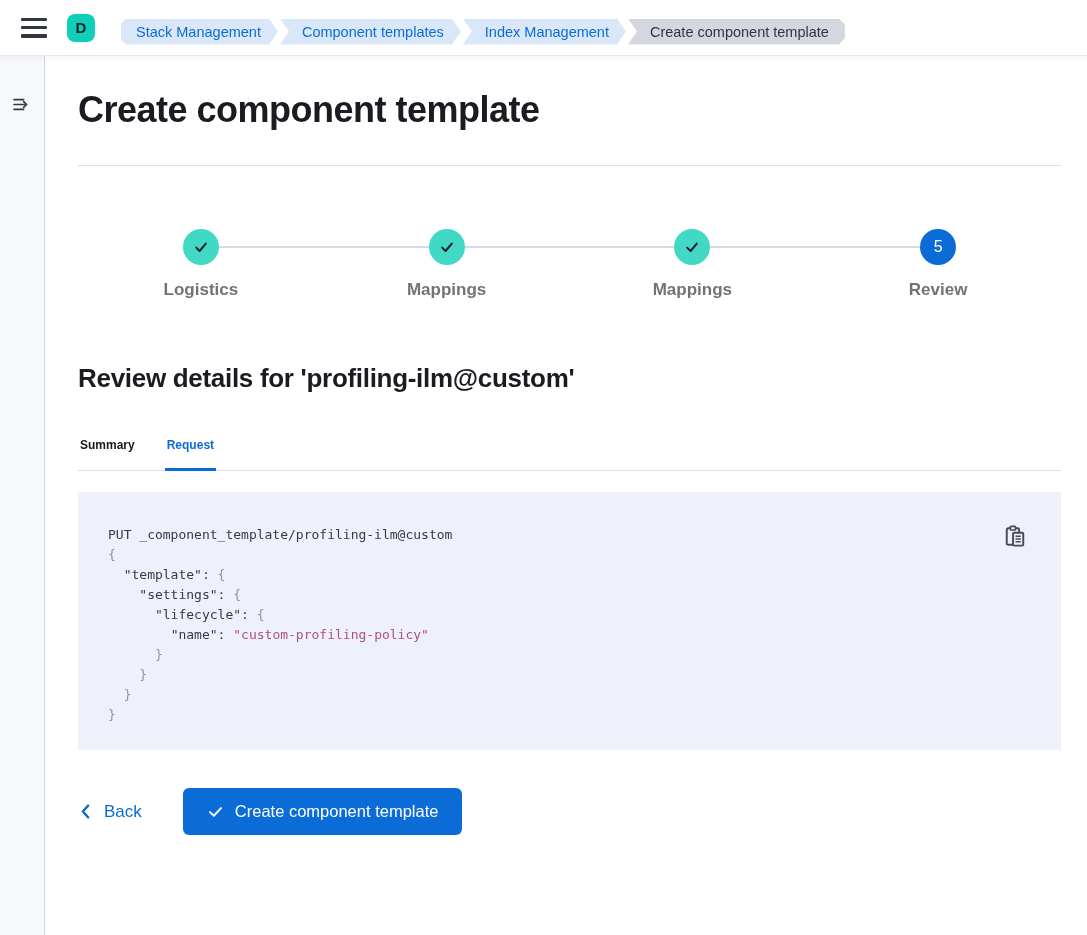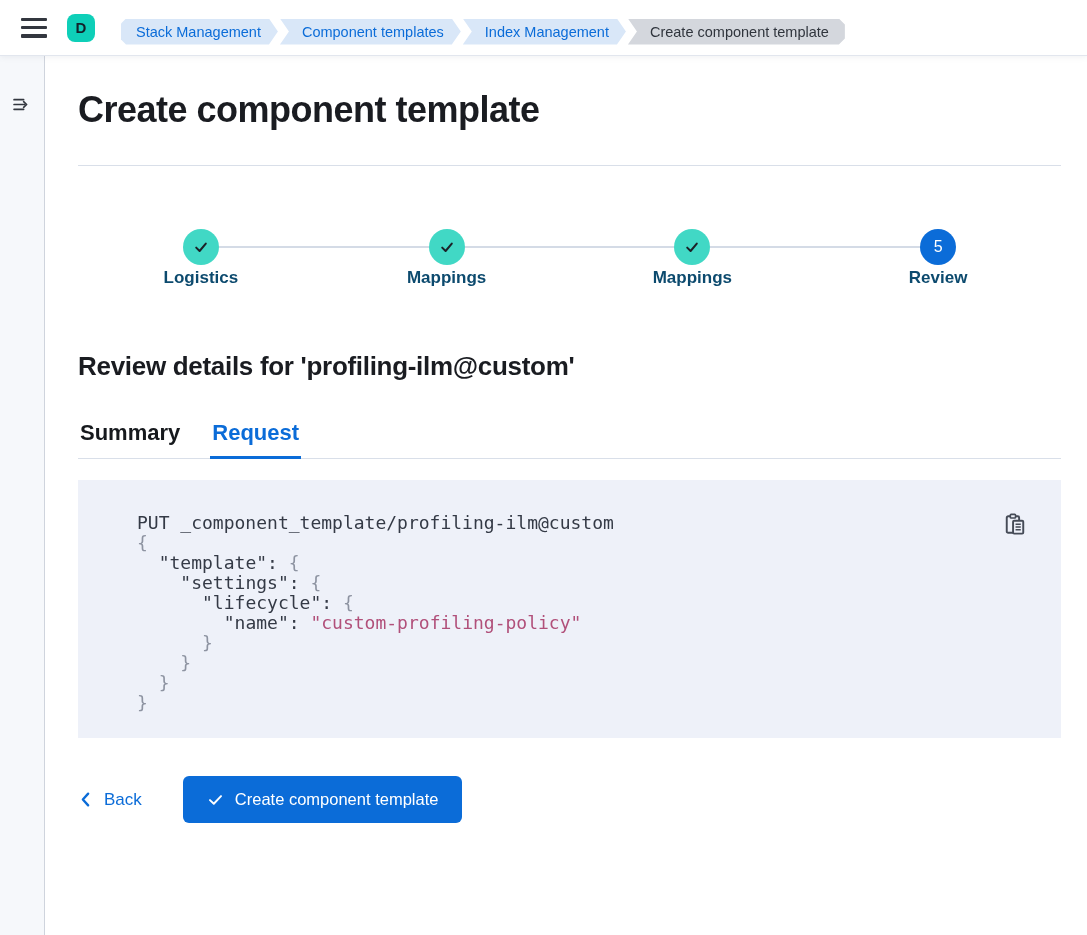--- a/index.html
+++ b/index.html
@@ -100,58 +100,57 @@
     background: var(--connector);
   }
   .step-circle {
     width: 36px; height: 36px; border-radius: 50%;
     display: flex; align-items: center; justify-content: center;
     position: relative; z-index: 1;
   }
   .step-circle.complete { background: var(--teal); }
   .step-circle.current { background: var(--primary); color: #fff; font-size: 16px; font-weight: 500; }
   .step-label {
-    margin-top: 2px;
+    margin-top: 14px;
     font-size: 17px; font-weight: 700; line-height: 22px;
-    color: #0c4a6e;
+    color: #737373;
   }
 
   
   h2.review-heading {
     margin-top: 60px;
     font-size: 26px; line-height: 34px; font-weight: 700;
     color: var(--heading); letter-spacing: -0.3px;
   }
   .tabs { display: flex; margin-top: 40px; border-bottom: 1px solid var(--hairline); }
   .tab {
     background: none; border: none; cursor: pointer;
     font-family: inherit;
-    font-size: 22px; font-weight: 700; line-height: 20px;
+    font-size: 12px; font-weight: 700; line-height: 20px;
     padding: 0 2px 13px 2px;
     margin-right: 28px;
     color: #16191d;
     border-bottom: 3px solid transparent;
     margin-bottom: -1px;
   }
   .tab.selected { color: var(--primary); border-bottom-color: var(--primary); }
 
   .description { margin-top: 26px; font-size: 16.5px; line-height: 24px; color: #3e4450; }
 
   
   .code-block {
     margin-top: 21px;
     background: var(--code-bg);
     padding: 33px 30px 25px 30px;
     position: relative;
   }
   .code-line {
     font-family: "DejaVu Sans Mono", "Liberation Mono", monospace;
-    font-size: 18px; line-height: 20px;
+    font-size: 13px; line-height: 20px;
     white-space: pre;
-    margin-left: 29px;
   }
   .tok-plain { color: var(--code-plain); }
   .tok-key   { color: var(--code-plain); }
   .tok-punc  { color: var(--code-punc); }
   .tok-str   { color: var(--code-str); }
   .copy-btn {
     position: absolute; top: 33px; right: 35px;
     background: none; border: none; cursor: pointer;
     width: 22px; height: 22px; padding: 0;
   }

